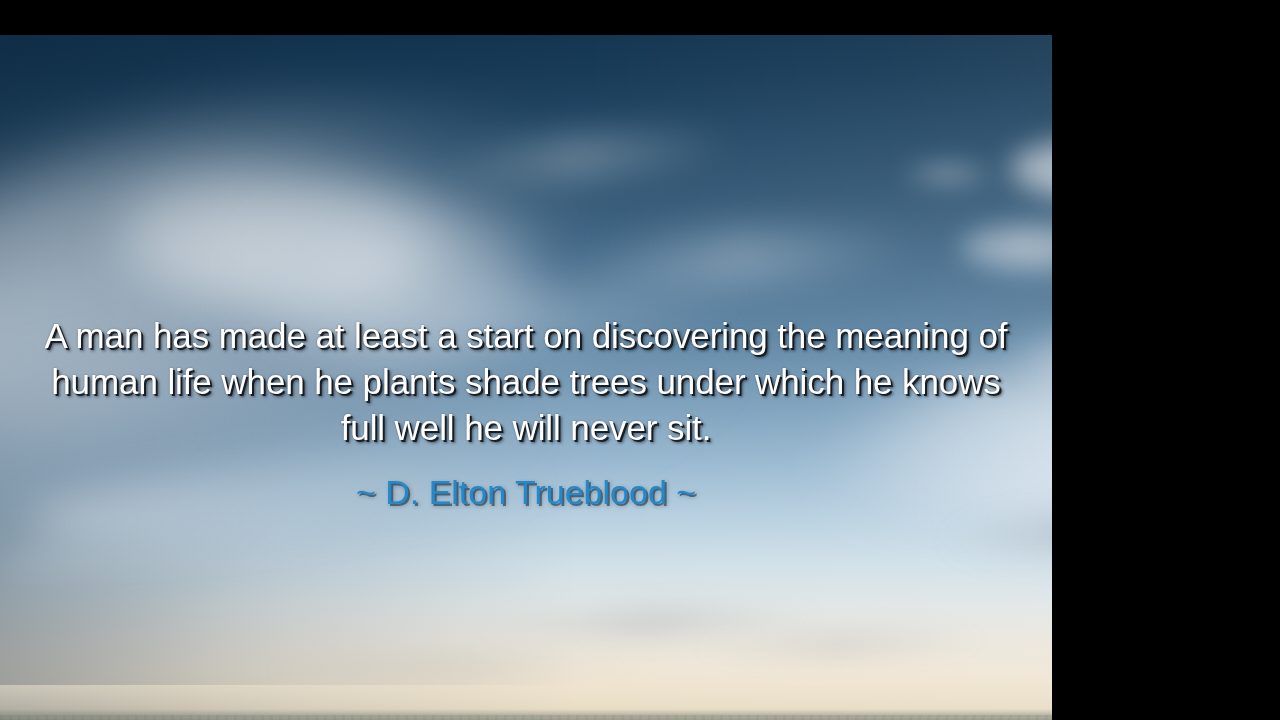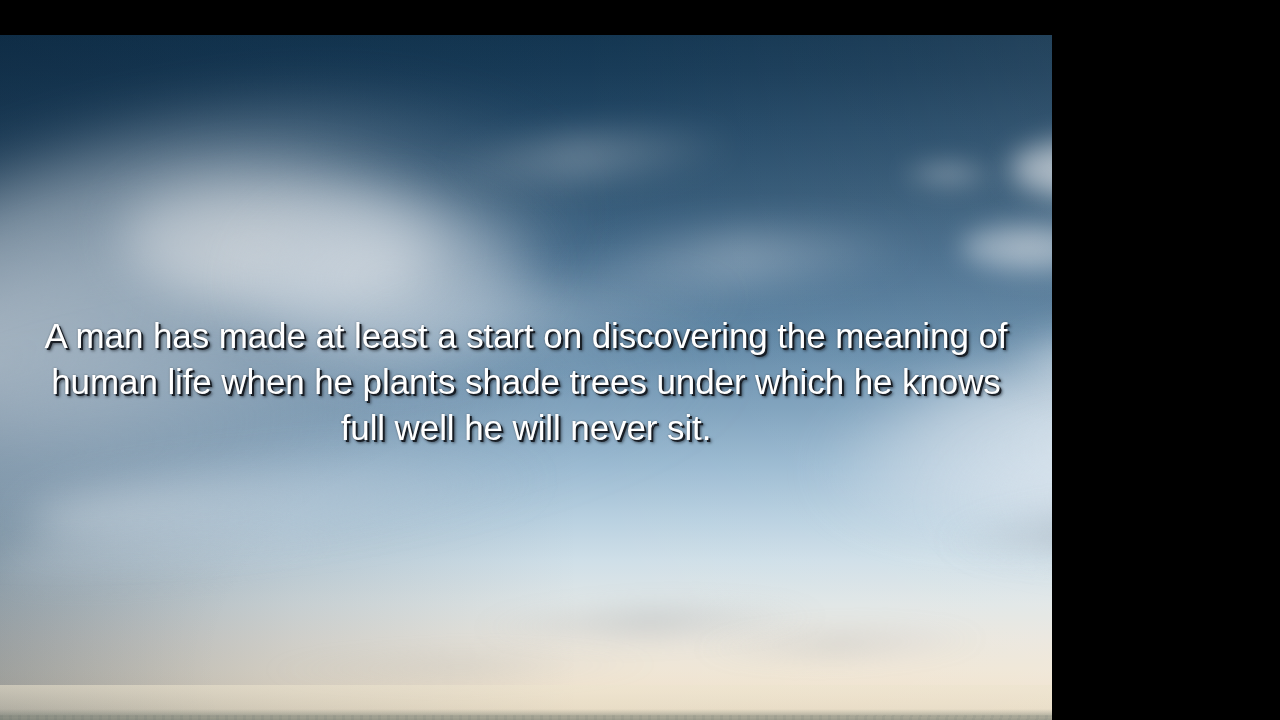--- a/index.html
+++ b/index.html
@@ -317,15 +317,16 @@
   <div class="sky-vignette"></div>
 
   <div class="ground-haze"></div>
   <div class="ground"></div>
   <div class="ground-tex"></div>
 
   <div class="quote-block">
     <p class="quote-text">A man has made at least a start on discovering the meaning of
 human life when he plants shade trees under which he knows
 full well he will never sit.</p>
+    <p class="attribution">~ D. Elton Trueblood ~</p>
   </div>
 
 </div>
 
 </body></html>

